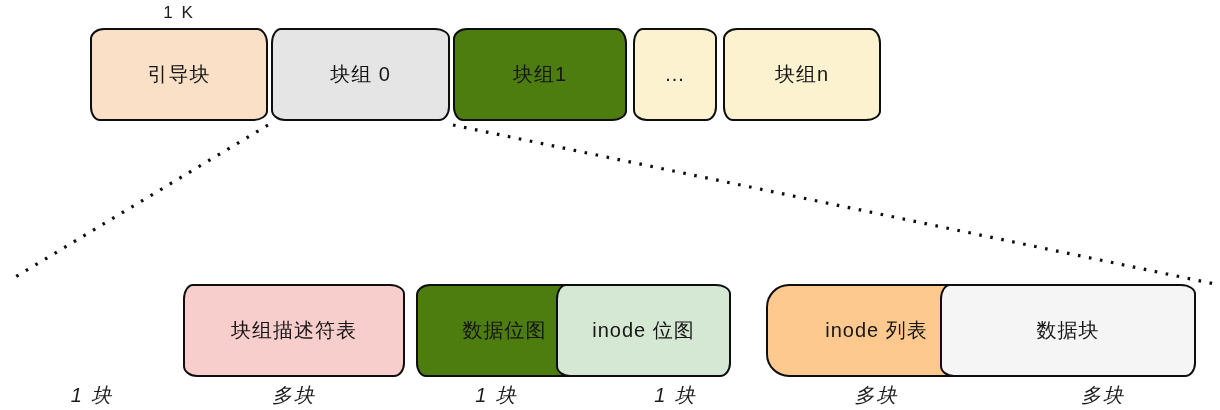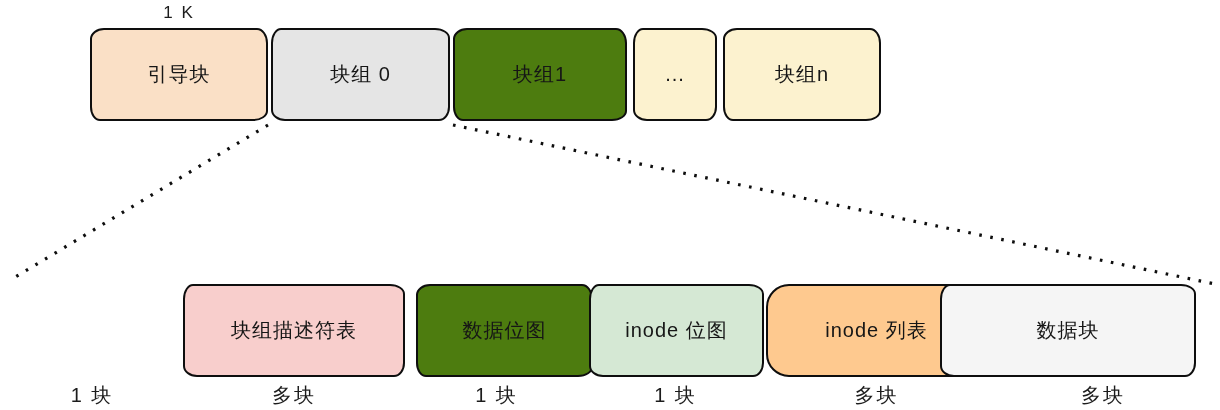--- a/index.html
+++ b/index.html
@@ -35,20 +35,21 @@
   .size-label {
     position: absolute;
     top: 381px;
     height: 28px;
     display: flex;
     align-items: center;
     justify-content: center;
     font-size: 20px;
     color: #1c1c1c;
     letter-spacing: 2px;
+    font-style: italic;
   }
   .kb-label {
     position: absolute;
     top: 0px;
     left: 140px;
     width: 78px;
     height: 26px;
     display: flex;
     align-items: center;
     justify-content: center;
@@ -91,21 +92,21 @@
     <line x1="268" y1="125" x2="12" y2="279" stroke="#0e0e0e" stroke-width="3.2" stroke-dasharray="2.6 8.6" stroke-linecap="butt"></line>
     <line x1="453" y1="125" x2="1215" y2="284" stroke="#0e0e0e" stroke-width="3.2" stroke-dasharray="2.6 8.6" stroke-linecap="butt"></line>
   </svg>
 
   <div class="box bottom-box alt-radius" style="left: 183px; width: 222px; background-color: rgb(248, 206, 204);">
     <span>块组描述符表</span>
   </div>
   <div class="box bottom-box" style="left: 408px; width: 177px; background-color: #4d7c0f; margin-left: 8px;">
     <span>数据位图</span>
   </div>
-  <div class="box bottom-box alt-radius" style="left: 589px; width: 175px; background-color: rgb(213, 232, 212); align-items: center;">
+  <div class="box bottom-box alt-radius" style="left: 556px; width: 175px; background-color: rgb(213, 232, 212); align-items: center;">
     <span>inode 位图</span>
   </div>
   <div class="box bottom-box" style="left: 766px; width: 221px; background-color: rgb(254, 201, 143); border-radius: 23px;">
     <span>inode 列表</span>
   </div>
   <div class="box bottom-box alt-radius" style="left: 940px; width: 256px; background-color: rgb(245, 245, 245); justify-content: center;">
     <span>数据块</span>
   </div>
 
   <div class="size-label" style="left:4px;   width:176px;">1 块</div>

